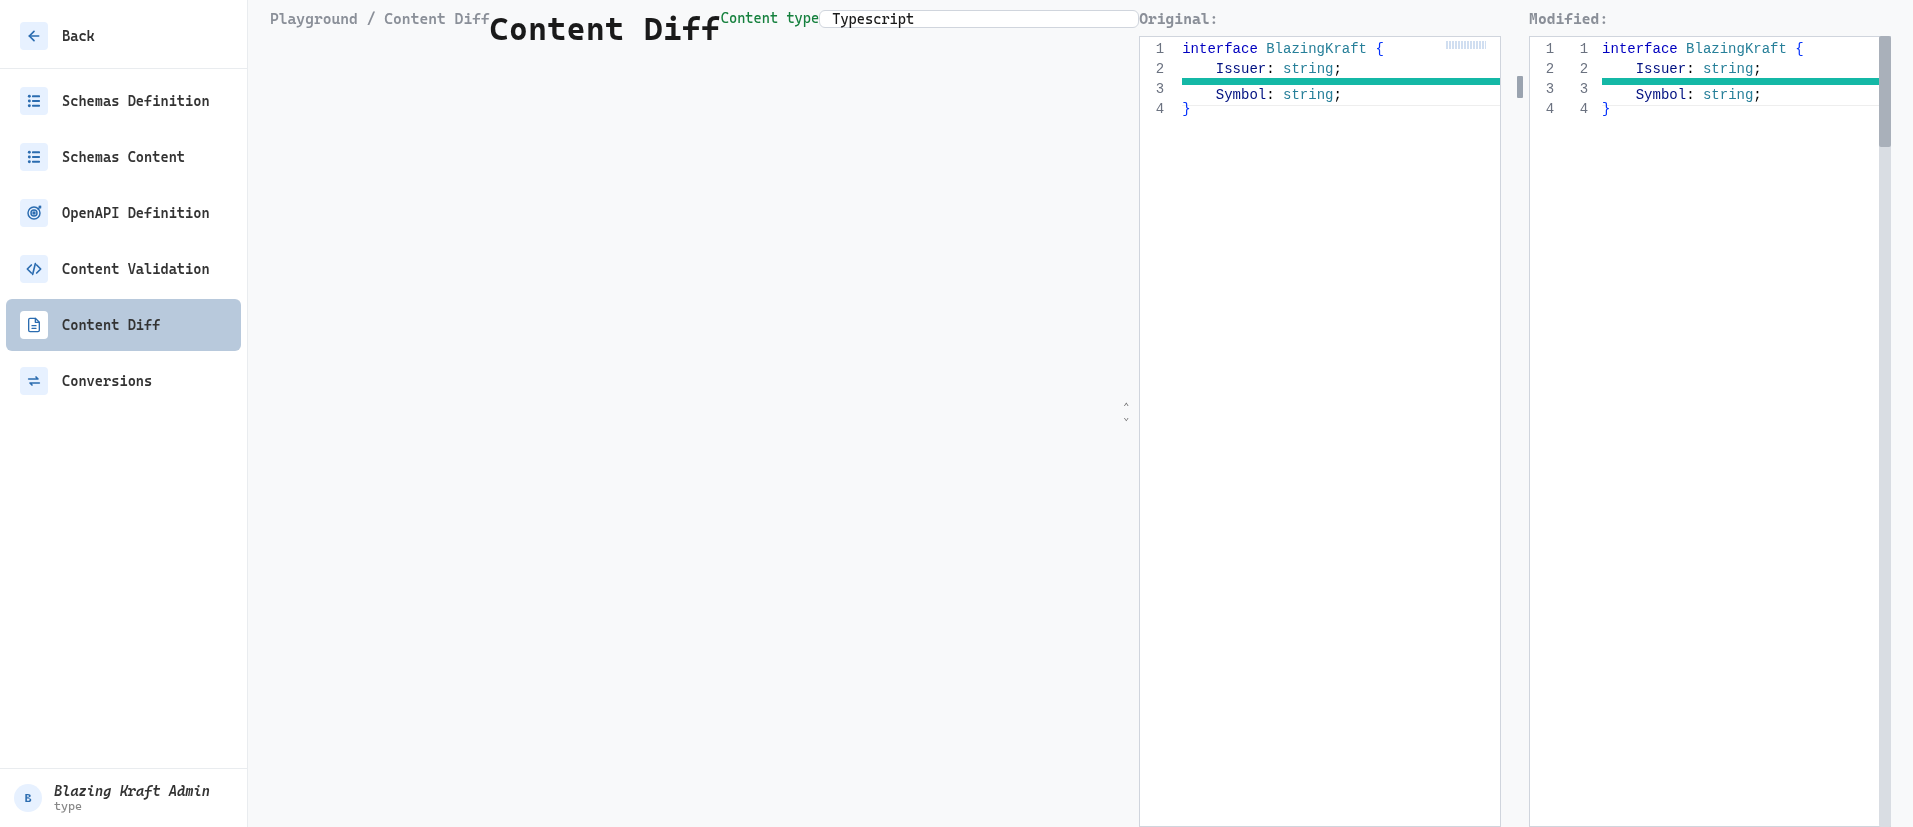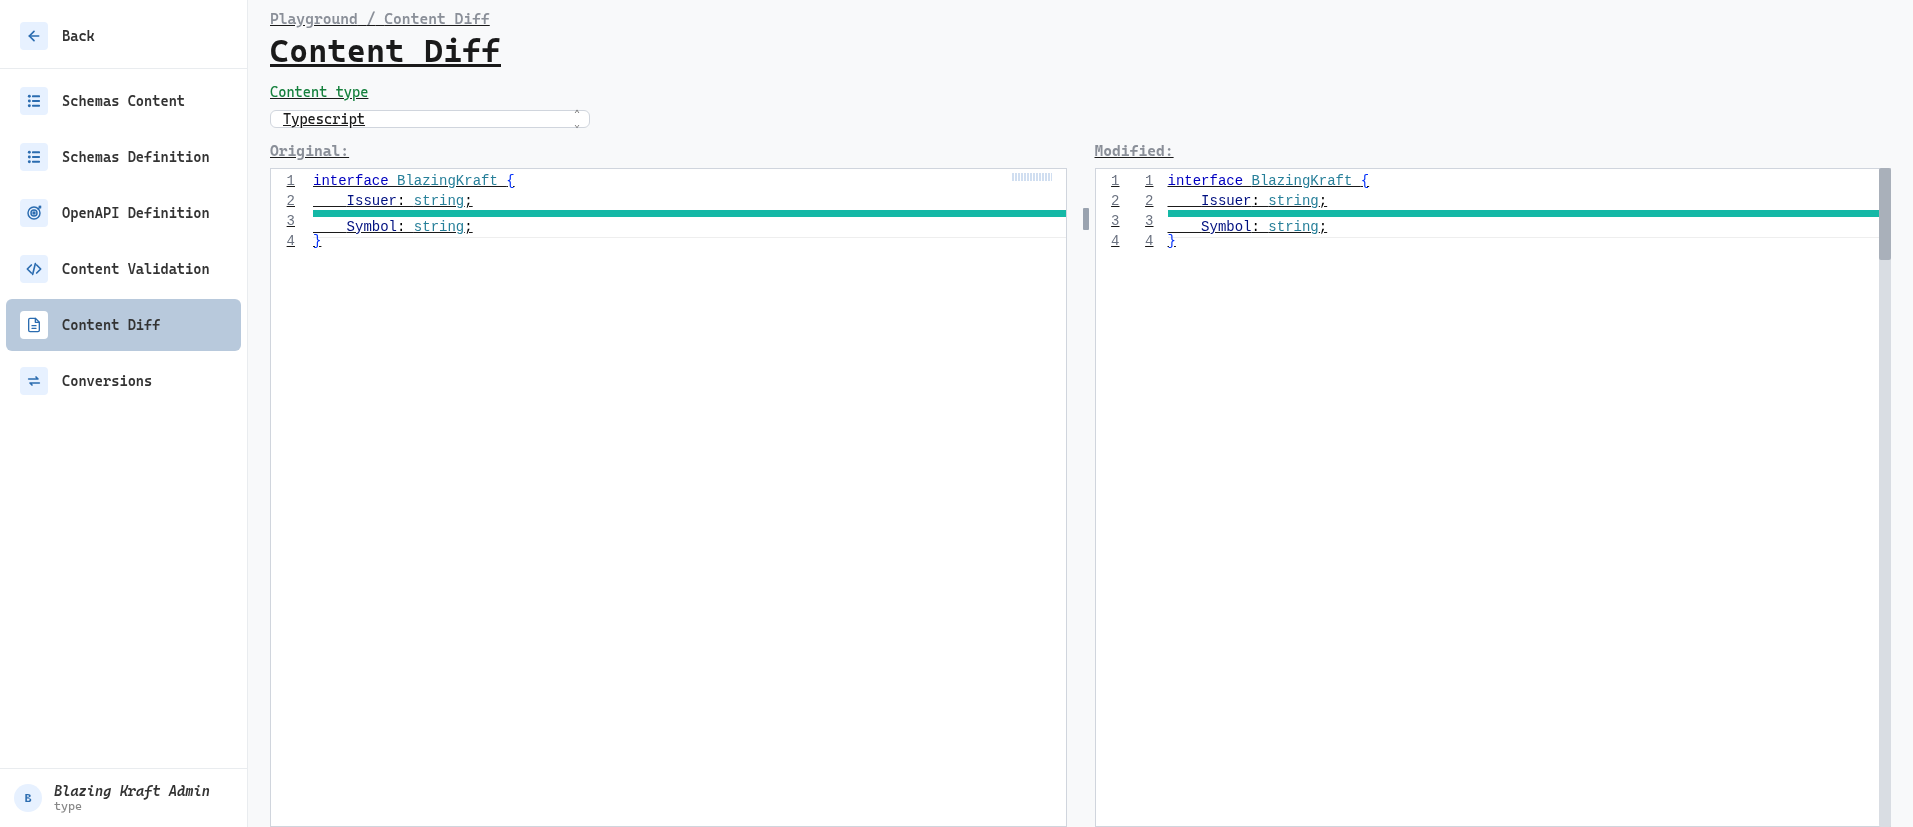--- a/index.html
+++ b/index.html
@@ -89,23 +89,22 @@
   }
   .user-block { display: flex; flex-direction: column; }
   .user-name { font-style: italic; font-weight: 600; color: #333; font-size: 14px; }
   .user-role { font-size: 12px; color: #888; }
 
   
   .main {
     flex: 1;
     padding: 10px 22px 0 22px;
     display: flex;
-    flex-direction: column;
+    flex-direction: row;
     overflow: hidden;
-    text-decoration: underline;
   }
   .breadcrumb {
     color: #8a8f98;
     font-size: 15px;
     margin-bottom: 4px;
     font-weight: 600;
   }
   .page-title {
     font-size: 32px;
     font-weight: 800;
@@ -280,34 +279,34 @@
           <span class="sidebar-icon">
             <svg width="16" height="16" viewBox="0 0 24 24" fill="currentColor">
               <circle cx="5" cy="5" r="2.2"></circle>
               <circle cx="5" cy="12" r="2.2"></circle>
               <circle cx="5" cy="19" r="2.2"></circle>
               <rect x="9" y="3.5" width="12" height="3" rx="1"></rect>
               <rect x="9" y="10.5" width="12" height="3" rx="1"></rect>
               <rect x="9" y="17.5" width="12" height="3" rx="1"></rect>
             </svg>
           </span>
-          <span class="sidebar-label">Schemas Content</span>
+          <span class="sidebar-label">Schemas Definition</span>
         </div>
         <div class="sidebar-item">
           <span class="sidebar-icon">
             <svg width="16" height="16" viewBox="0 0 24 24" fill="currentColor">
               <circle cx="5" cy="5" r="2.2"></circle>
               <circle cx="5" cy="12" r="2.2"></circle>
               <circle cx="5" cy="19" r="2.2"></circle>
               <rect x="9" y="3.5" width="12" height="3" rx="1"></rect>
               <rect x="9" y="10.5" width="12" height="3" rx="1"></rect>
               <rect x="9" y="17.5" width="12" height="3" rx="1"></rect>
             </svg>
           </span>
-          <span class="sidebar-label">Schemas Definition</span>
+          <span class="sidebar-label">Schemas Content</span>
         </div>
         <div class="sidebar-item">
           <span class="sidebar-icon">
             <svg width="16" height="16" viewBox="0 0 24 24" fill="none" stroke="currentColor" stroke-width="2.2">
               <circle cx="12" cy="12" r="9"></circle>
               <circle cx="12" cy="12" r="4.5"></circle>
               <circle cx="12" cy="12" r="1.5" fill="currentColor"></circle>
               <path d="M18 6 L22 2 M20 4 L22 4 M20 4 L20 2" stroke-linecap="round"></path>
             </svg>
           </span>

